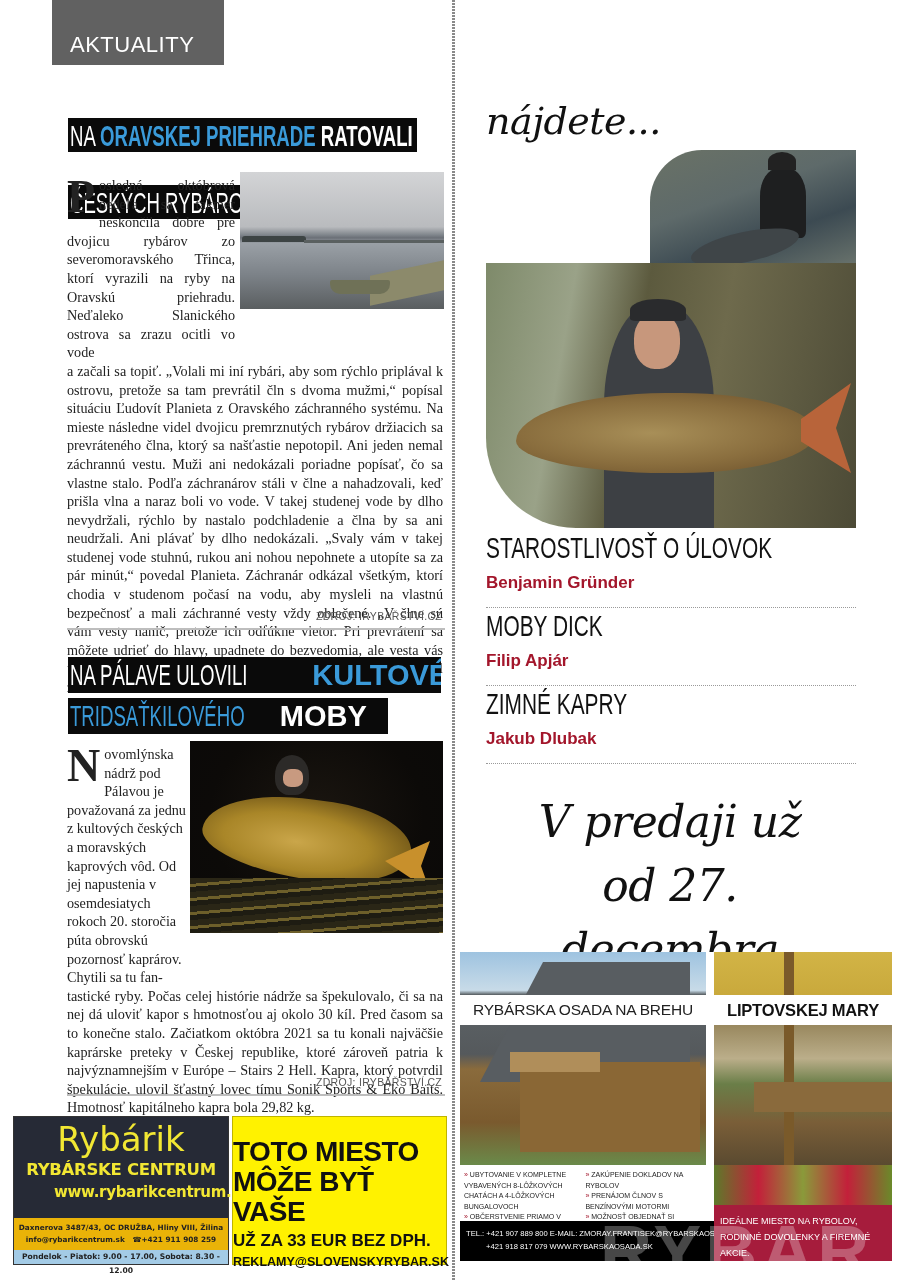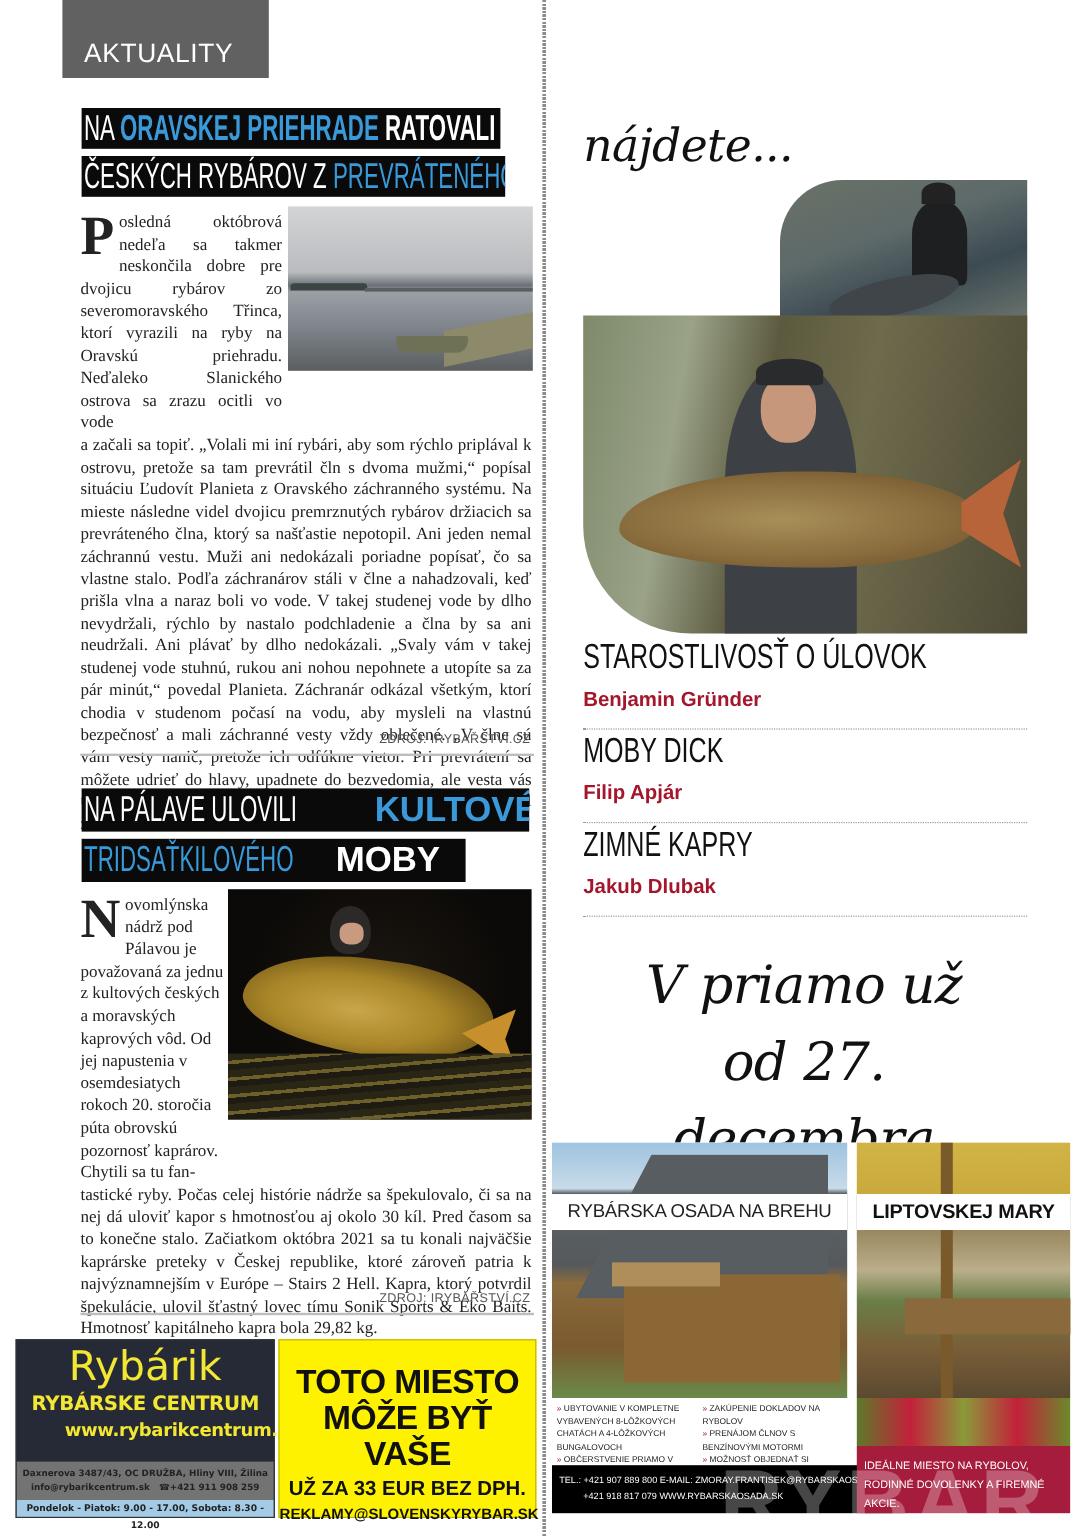--- a/index.html
+++ b/index.html
@@ -20,21 +20,21 @@
 
   
   .headline { position: absolute; left: 68px; font-family: "Liberation Sans", sans-serif; line-height: 1; }
   .headline .line { display: inline-block; background: #0a0a0a; padding: 3px 4px 2px 2px; white-space: nowrap; }
   .hl-white { color: #ffffff; }
   .hl-blue { color: #3a9ad9; }
   .hl-bold { font-weight: bold; }
   .cond { display: inline-block; transform: scaleX(0.62); transform-origin: left center; }
 
   .h1 { top: 90px; font-size: 30px; }
-  .h1 .line { height: 34px; overflow: hidden; }
+  .h1 .line { height: 34px; overflow: hidden; margin-top: 28px; }
   .h1 .line1 { width: 349px; }
   .h1 .line2 { width: 353px; }
 
   .h2 { top: 657px; font-size: 30px; }
   .h2 .line { height: 36px; overflow: hidden; }
 
   
   .article { position: absolute; left: 67px; width: 376px; font-size: 14.2px; line-height: 18.6px; color: #222; }
   .article p { text-align: justify; }
   .dropcap { float: left; font-size: 46px; line-height: 36px; font-weight: bold; margin: 3px 4px 0 0; font-family: "Liberation Serif", serif; }
@@ -88,25 +88,25 @@
   .toc-item { height: 78px; border-bottom: 1px dotted #9a9a9a; position: relative; }
   .toc-title { position: absolute; left: 0; top: 2px; font-family: "Liberation Sans", sans-serif; font-size: 29px; color: #111; white-space: nowrap; }
   .toc-title span { display: inline-block; transform: scaleX(0.72); transform-origin: left center; }
   .toc-author { position: absolute; left: 0; top: 43px; font-family: "Liberation Sans", sans-serif; font-weight: bold; font-size: 17px; color: #a3162b; }
 
   
   .ad-rybarik { position: absolute; left: 13px; top: 1116px; width: 216px; height: 149px; border: 1px solid #333; background: #262a36; font-family: "DejaVu Sans", sans-serif; }
   .ad-rybarik .brand { text-align: center; color: #f2e733; font-size: 34px; line-height: 40px; margin-top: 2px; }
   .ad-rybarik .sub { text-align: center; color: #f2e733; font-size: 16.5px; font-weight: bold; line-height: 22px; letter-spacing: -0.3px; }
   .ad-rybarik .url { text-align: center; color: #f2e733; font-size: 15px; font-weight: bold; line-height: 22px; letter-spacing: -0.3px; margin-left: 40px; }
-  .ad-rybarik .addr { position: absolute; left: 0; top: 101px; width: 214px; height: 32px; background: #737373; color: #222; font-size: 7.3px; line-height: 12px; padding: 4px 0 0 0; text-align: center; font-weight: bold; }
+  .ad-rybarik .addr { position: absolute; left: 0; top: 101px; width: 214px; height: 32px; background: #eab308; color: #222; font-size: 7.3px; line-height: 12px; padding: 4px 0 0 0; text-align: center; font-weight: bold; }
   .ad-rybarik .addr .row2 { display: flex; justify-content: space-around; padding: 0 8px; }
   .ad-rybarik .hours { position: absolute; left: 0; top: 133px; width: 214px; height: 14px; background: #a3cbe6; color: #222; font-size: 7.6px; line-height: 14px; text-align: center; font-weight: bold; }
 
-  .ad-space { position: absolute; left: 232px; top: 1116px; width: 215px; height: 149px; background: #fff200; border: 1px solid #bfb400; font-family: "Liberation Sans", sans-serif; font-weight: bold; color: #111; text-align: center; }
+  .ad-space { position: absolute; left: 232px; top: 1116px; width: 215px; height: 149px; background: #fff200; border: 1px solid #bfb400; font-family: "Liberation Sans", sans-serif; font-weight: bold; color: #111; }
   .ad-space .l1 { font-size: 28px; line-height: 30px; margin-top: 20px; letter-spacing: -0.5px; }
   .ad-space .l2 { font-size: 28px; line-height: 30px; letter-spacing: -0.5px; }
   .ad-space .l3 { font-size: 17px; line-height: 24px; margin-top: 2px; }
   .ad-space .l4 { font-size: 12.5px; line-height: 18px; margin-top: 0; }
 
   .ad-osada { position: absolute; left: 460px; top: 952px; width: 432px; height: 316px; background: #fff; overflow: hidden; font-family: "Liberation Sans", sans-serif; padding-left: 28px; }
   .osada-img-left { position: absolute; left: 0; top: 0; width: 246px; height: 213px;
     background: linear-gradient(to bottom, #9ec3e0 0%, #c8dbe8 18%, #5d6468 20%, #55595c 48%, #8a6b3c 55%, #7a5a2e 80%, #6a8a4a 100%); }
   .osada-img-left .roof { position: absolute; left: 20px; top: 10px; width: 210px; height: 120px; background: #585d61; clip-path: polygon(30% 0, 100% 0, 100% 100%, 0 100%); }
   .osada-img-left .wall { position: absolute; left: 60px; top: 110px; width: 180px; height: 90px; background: #8a6735; }
@@ -207,21 +207,21 @@
     <div class="toc-title"><span>MOBY DICK</span></div>
     <div class="toc-author">Filip Apjár</div>
   </div>
   <div class="toc-item">
     <div class="toc-title"><span>ZIMNÉ KAPRY</span></div>
     <div class="toc-author">Jakub Dlubak</div>
   </div>
 </div>
 
 <div class="script promo">
-  <div>V priamo už</div>
+  <div>V predaji už</div>
   <div>od 27. decembra</div>
 </div>
 
 <div class="ad-rybarik">
   <div class="brand">Rybárik</div>
   <div class="sub">RYBÁRSKE CENTRUM</div>
   <div class="url">www.rybarikcentrum.sk</div>
   <div class="addr">
     <div>Daxnerova 3487/43, OC DRUŽBA, Hliny VIII, Žilina</div>
     <div class="row2">

